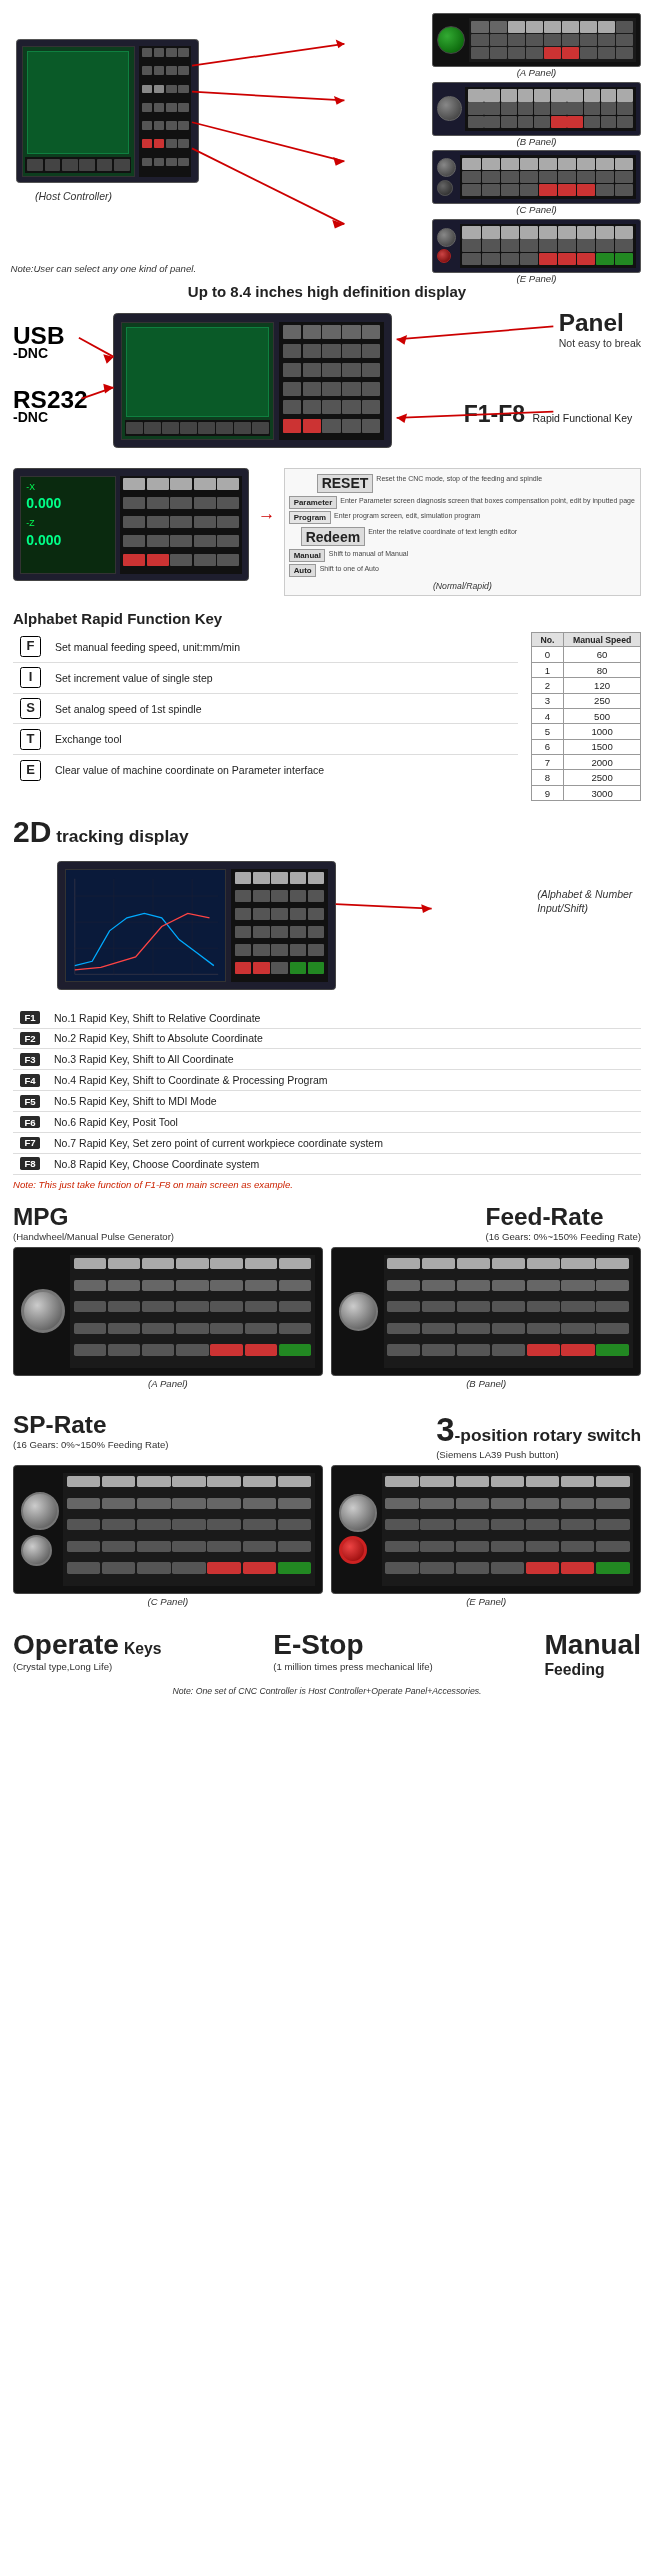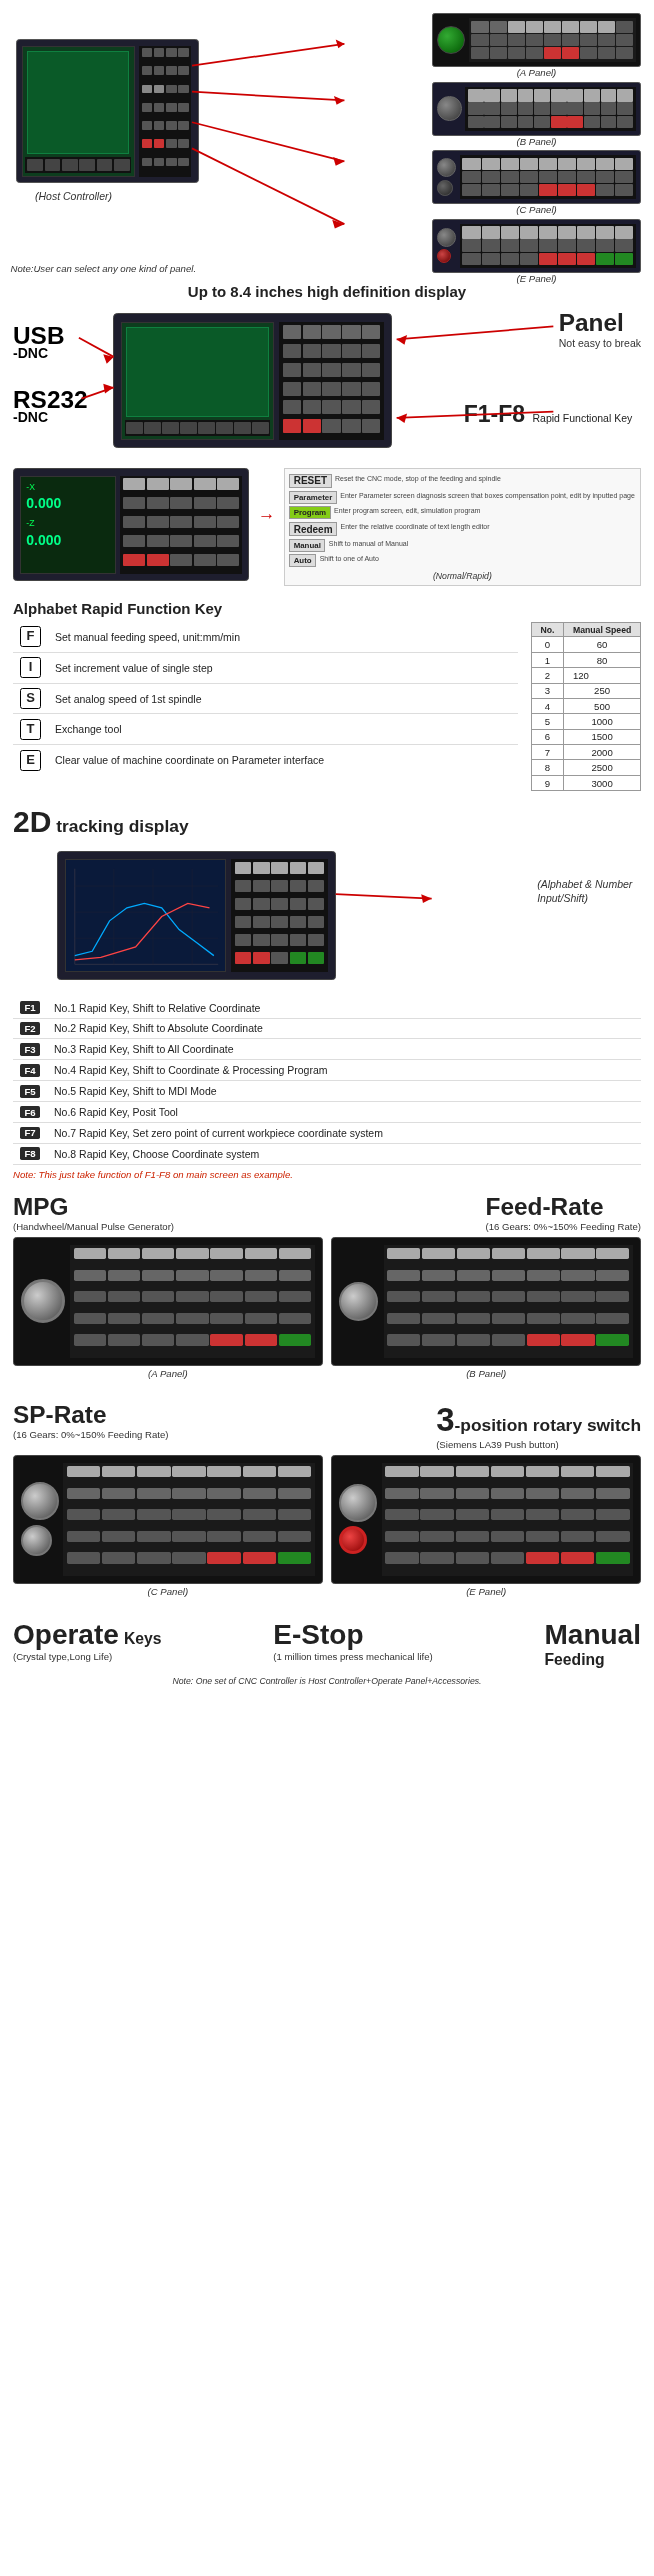--- a/index.html
+++ b/index.html
@@ -371,33 +371,33 @@
             <div style="background:#555;border-radius:0.9px;height:12.2px;"></div>
             <div style="background:#555;border-radius:0.9px;height:12.2px;"></div>
             <div style="background:#555;border-radius:0.9px;height:12.2px;"></div>
         </div>
       </div>
 
       <div style="display:flex; align-items:center; padding-top:35px; color:#cc0000; font-size:17.4px;">→</div>
 
       <div style="flex:1; background:#f8f8f8; border:0.9px solid #ccc; padding:4.4px; font-size:7.9px;">
         <div style="display:flex; gap:3.5px; align-items:flex-start; margin-bottom:2.6px;">
-          <div style="background:#ddd; border:0.9px solid #999; padding:0.9px 3.5px; font-size:10px; font-weight:bold; white-space:nowrap; flex-shrink:0;">RESET</div>
+          <div style="background:#ddd; border:0.9px solid #999; padding:0.9px 3.5px; font-size:14px; font-weight:bold; white-space:nowrap; flex-shrink:0;margin-left:28px;">RESET</div>
           <div style="font-size:7px; color:#444; line-height:1.3;">Reset the CNC mode, stop of the feeding and spindle</div>
         </div>
         <div style="display:flex; gap:3.5px; align-items:flex-start; margin-bottom:2.6px;">
           <div style="background:#ddd; border:0.9px solid #999; padding:0.9px 3.5px; font-size:7.9px; font-weight:bold; white-space:nowrap; flex-shrink:0;">Parameter</div>
           <div style="font-size:7px; color:#444; line-height:1.3;">Enter Parameter screen diagnosis screen that boxes compensation point, edit by inputted page</div>
         </div>
         <div style="display:flex; gap:3.5px; align-items:flex-start; margin-bottom:2.6px;">
-          <div style="background:#84cc16; border:0.9px solid #999; padding:0.9px 3.5px; font-size:7.9px; font-weight:bold; white-space:nowrap; flex-shrink:0;">Program</div>
+          <div style="background:#e5e5e5; border:0.9px solid #999; padding:0.9px 3.5px; font-size:7.9px; font-weight:bold; white-space:nowrap; flex-shrink:0;">Program</div>
           <div style="font-size:7px; color:#444; line-height:1.3;">Enter program screen, edit, simulation program</div>
         </div>
         <div style="display:flex; gap:3.5px; align-items:flex-start; margin-bottom:2.6px;">
-          <div style="background:#ddd; border:0.9px solid #999; padding:0.9px 3.5px; font-size:10px; font-weight:bold; white-space:nowrap; flex-shrink:0;">Redeem</div>
+          <div style="background:#ddd; border:0.9px solid #999; padding:0.9px 3.5px; font-size:14px; font-weight:bold; white-space:nowrap; flex-shrink:0;margin-left:12px;">Redeem</div>
           <div style="font-size:7px; color:#444; line-height:1.3;">Enter the relative coordinate of text length editor</div>
         </div>
         <div style="display:flex; gap:3.5px; align-items:flex-start; margin-bottom:2.6px;">
           <div style="background:#ddd; border:0.9px solid #999; padding:0.9px 3.5px; font-size:7.9px; font-weight:bold; white-space:nowrap; flex-shrink:0;">Manual</div>
           <div style="font-size:7px; color:#444; line-height:1.3;">Shift to manual of Manual</div>
         </div>
         <div style="display:flex; gap:3.5px; align-items:flex-start;text-align:center;">
           <div style="background:#ddd; border:0.9px solid #999; padding:0.9px 3.5px; font-size:7.9px; font-weight:bold; white-space:nowrap; flex-shrink:0;">Auto</div>
           <div style="font-size:7px; color:#444; line-height:1.3;">Shift to one of Auto</div>
         </div>
@@ -457,21 +457,21 @@
         <tr>
       <td style="border:0.9px solid #999; padding:1.7px 8.7px; text-align:center;">0</td>
       <td style="border:0.9px solid #999; padding:1.7px 8.7px; text-align:center;">60</td>
     </tr>
             <tr>
       <td style="border:0.9px solid #999; padding:1.7px 8.7px; text-align:center;">1</td>
       <td style="border:0.9px solid #999; padding:1.7px 8.7px; text-align:center;">80</td>
     </tr>
             <tr>
       <td style="border:0.9px solid #999; padding:1.7px 8.7px; text-align:center;">2</td>
-      <td style="border:0.9px solid #999; padding:1.7px 8.7px; text-align:left;">120</td>
+      <td style="border:0.9px solid #999; padding:1.7px 8.7px; text-align:center;">120</td>
     </tr>
             <tr>
       <td style="border:0.9px solid #999; padding:1.7px 8.7px; text-align:center;">3</td>
       <td style="border:0.9px solid #999; padding:1.7px 8.7px; text-align:center;">250</td>
     </tr>
             <tr>
       <td style="border:0.9px solid #999; padding:1.7px 8.7px; text-align:center;">4</td>
       <td style="border:0.9px solid #999; padding:1.7px 8.7px; text-align:center;">500</td>
     </tr>
             <tr>

